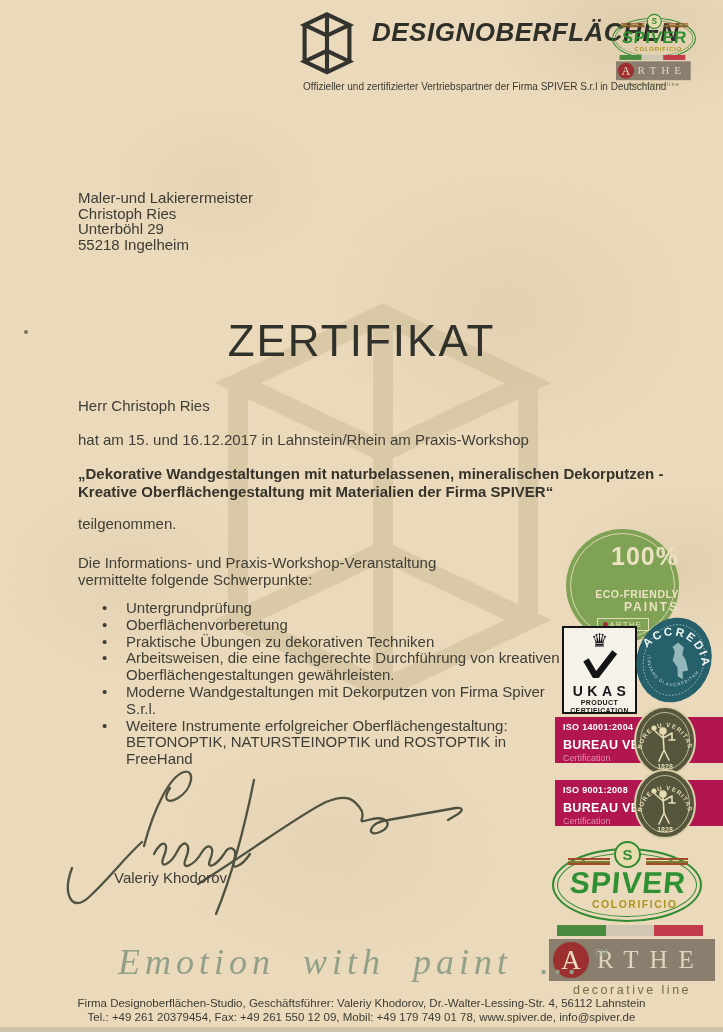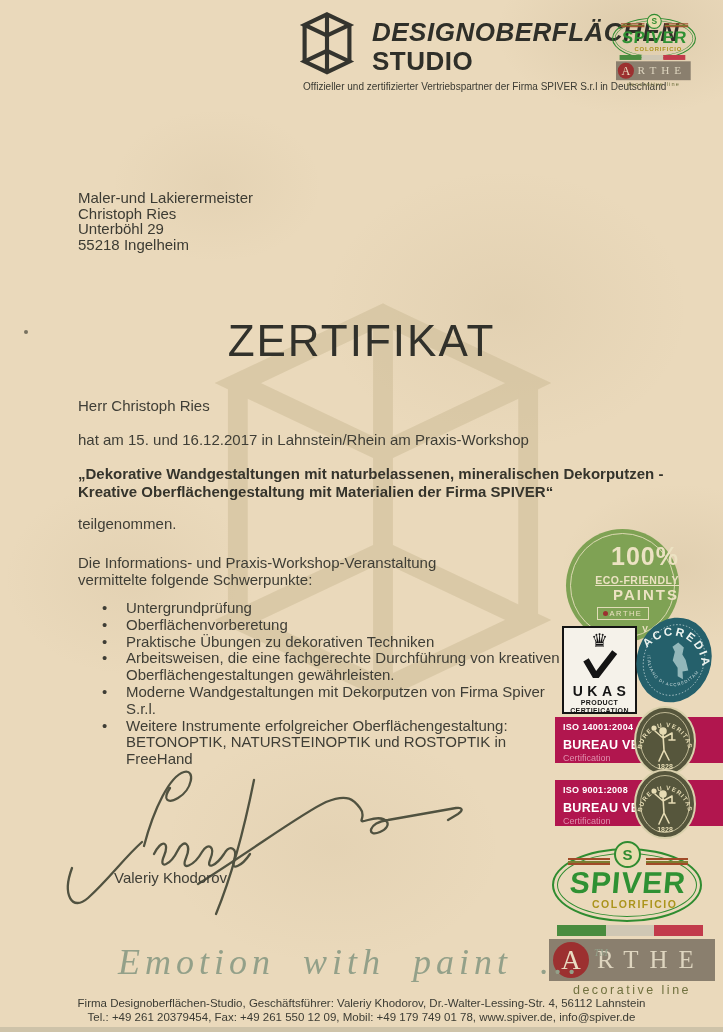--- a/index.html
+++ b/index.html
@@ -73,22 +73,22 @@
 
   
   .sig-svg{left:58px;top:750px;width:410px;height:168px;}
   .sig-name{left:78px;top:869px;font-size:15px;margin-left:36px;}
   .sig-role{left:78px;top:885px;font-size:15px;}
 
   
   .eco{left:566px;top:529px;width:113px;height:113px;border-radius:50%;background:#7fa254;color:#ece2c2;text-align:right;}
   .eco .ring{position:absolute;left:4px;top:4px;right:4px;bottom:4px;border:1.5px solid rgba(236,226,194,.85);border-radius:50%;}
   .eco .pct{margin-top:13px;font-size:25px;font-weight:bold;letter-spacing:1px;}
-  .eco .l1{font-size:10.5px;font-weight:bold;letter-spacing:.5px;margin-top:3px;text-decoration:underline;}
-  .eco .l2{font-size:15px;font-weight:bold;letter-spacing:2px;}
+  .eco .l1{font-size:10.5px;font-weight:bold;letter-spacing:.5px;margin-top:17px;}
+  .eco .l2{font-size:12px;font-weight:bold;letter-spacing:2px;}
   .eco .chip{margin:4px auto 0;width:52px;height:13px;border:1px solid rgba(236,226,194,.9);display:flex;align-items:center;justify-content:center;gap:2px;}
   .eco .chip .dot{width:5px;height:5px;border-radius:50%;background:#9c3030;}
   .eco .chip .txt{font-size:7.5px;letter-spacing:1.5px;color:#ece2c2;}
   .eco .voc{margin-top:4px;font-size:8.5px;font-weight:bold;letter-spacing:2px;}
 
   
   .ukas{left:562px;top:626px;width:75px;height:88px;background:#f5f2ea;border:2px solid #141414;text-align:center;color:#141414;}
   .ukas .crown{font-family:"DejaVu Sans",sans-serif;font-size:19px;line-height:20px;margin-top:2px;}
   .ukas .name{font-size:14px;font-weight:600;letter-spacing:4.5px;margin-left:4px;margin-top:1px;}
   .ukas .s1,.ukas .s2{font-size:7px;font-weight:bold;letter-spacing:.4px;line-height:8px;}
@@ -129,21 +129,20 @@
   </svg>
 
   <svg class="abs content brand-logo" viewBox="0 0 100 112">
     <g fill="none" stroke="#34342e" stroke-width="7">
       <path d="M50 4 L88 22 L50 40 L12 22 Z"></path>
       <path d="M50 66 L88 84 L50 102 L12 84 Z"></path>
       <path d="M50 4 V66 M88 22 V84 M50 40 V102 M12 22 V84"></path>
     </g>
   </svg>
   <div class="abs content brand-l1">DESIGNOBERFLÄCHEN</div>
-  <div class="abs content brand-l2">STUDIO</div>
   <div class="abs content brand-sub">Offizieller und zertifizierter Vertriebspartner der Firma SPIVER S.r.l in Deutschland</div>
 
   <div class="abs content spiver spiver-top">
     <div class="oval">
         <div class="oval-inner"></div>
       </div>
     <div class="stripes st-l">
         <span class="s-red"></span>
         <span class="s-olv"></span>
         <span class="s-red"></span>

